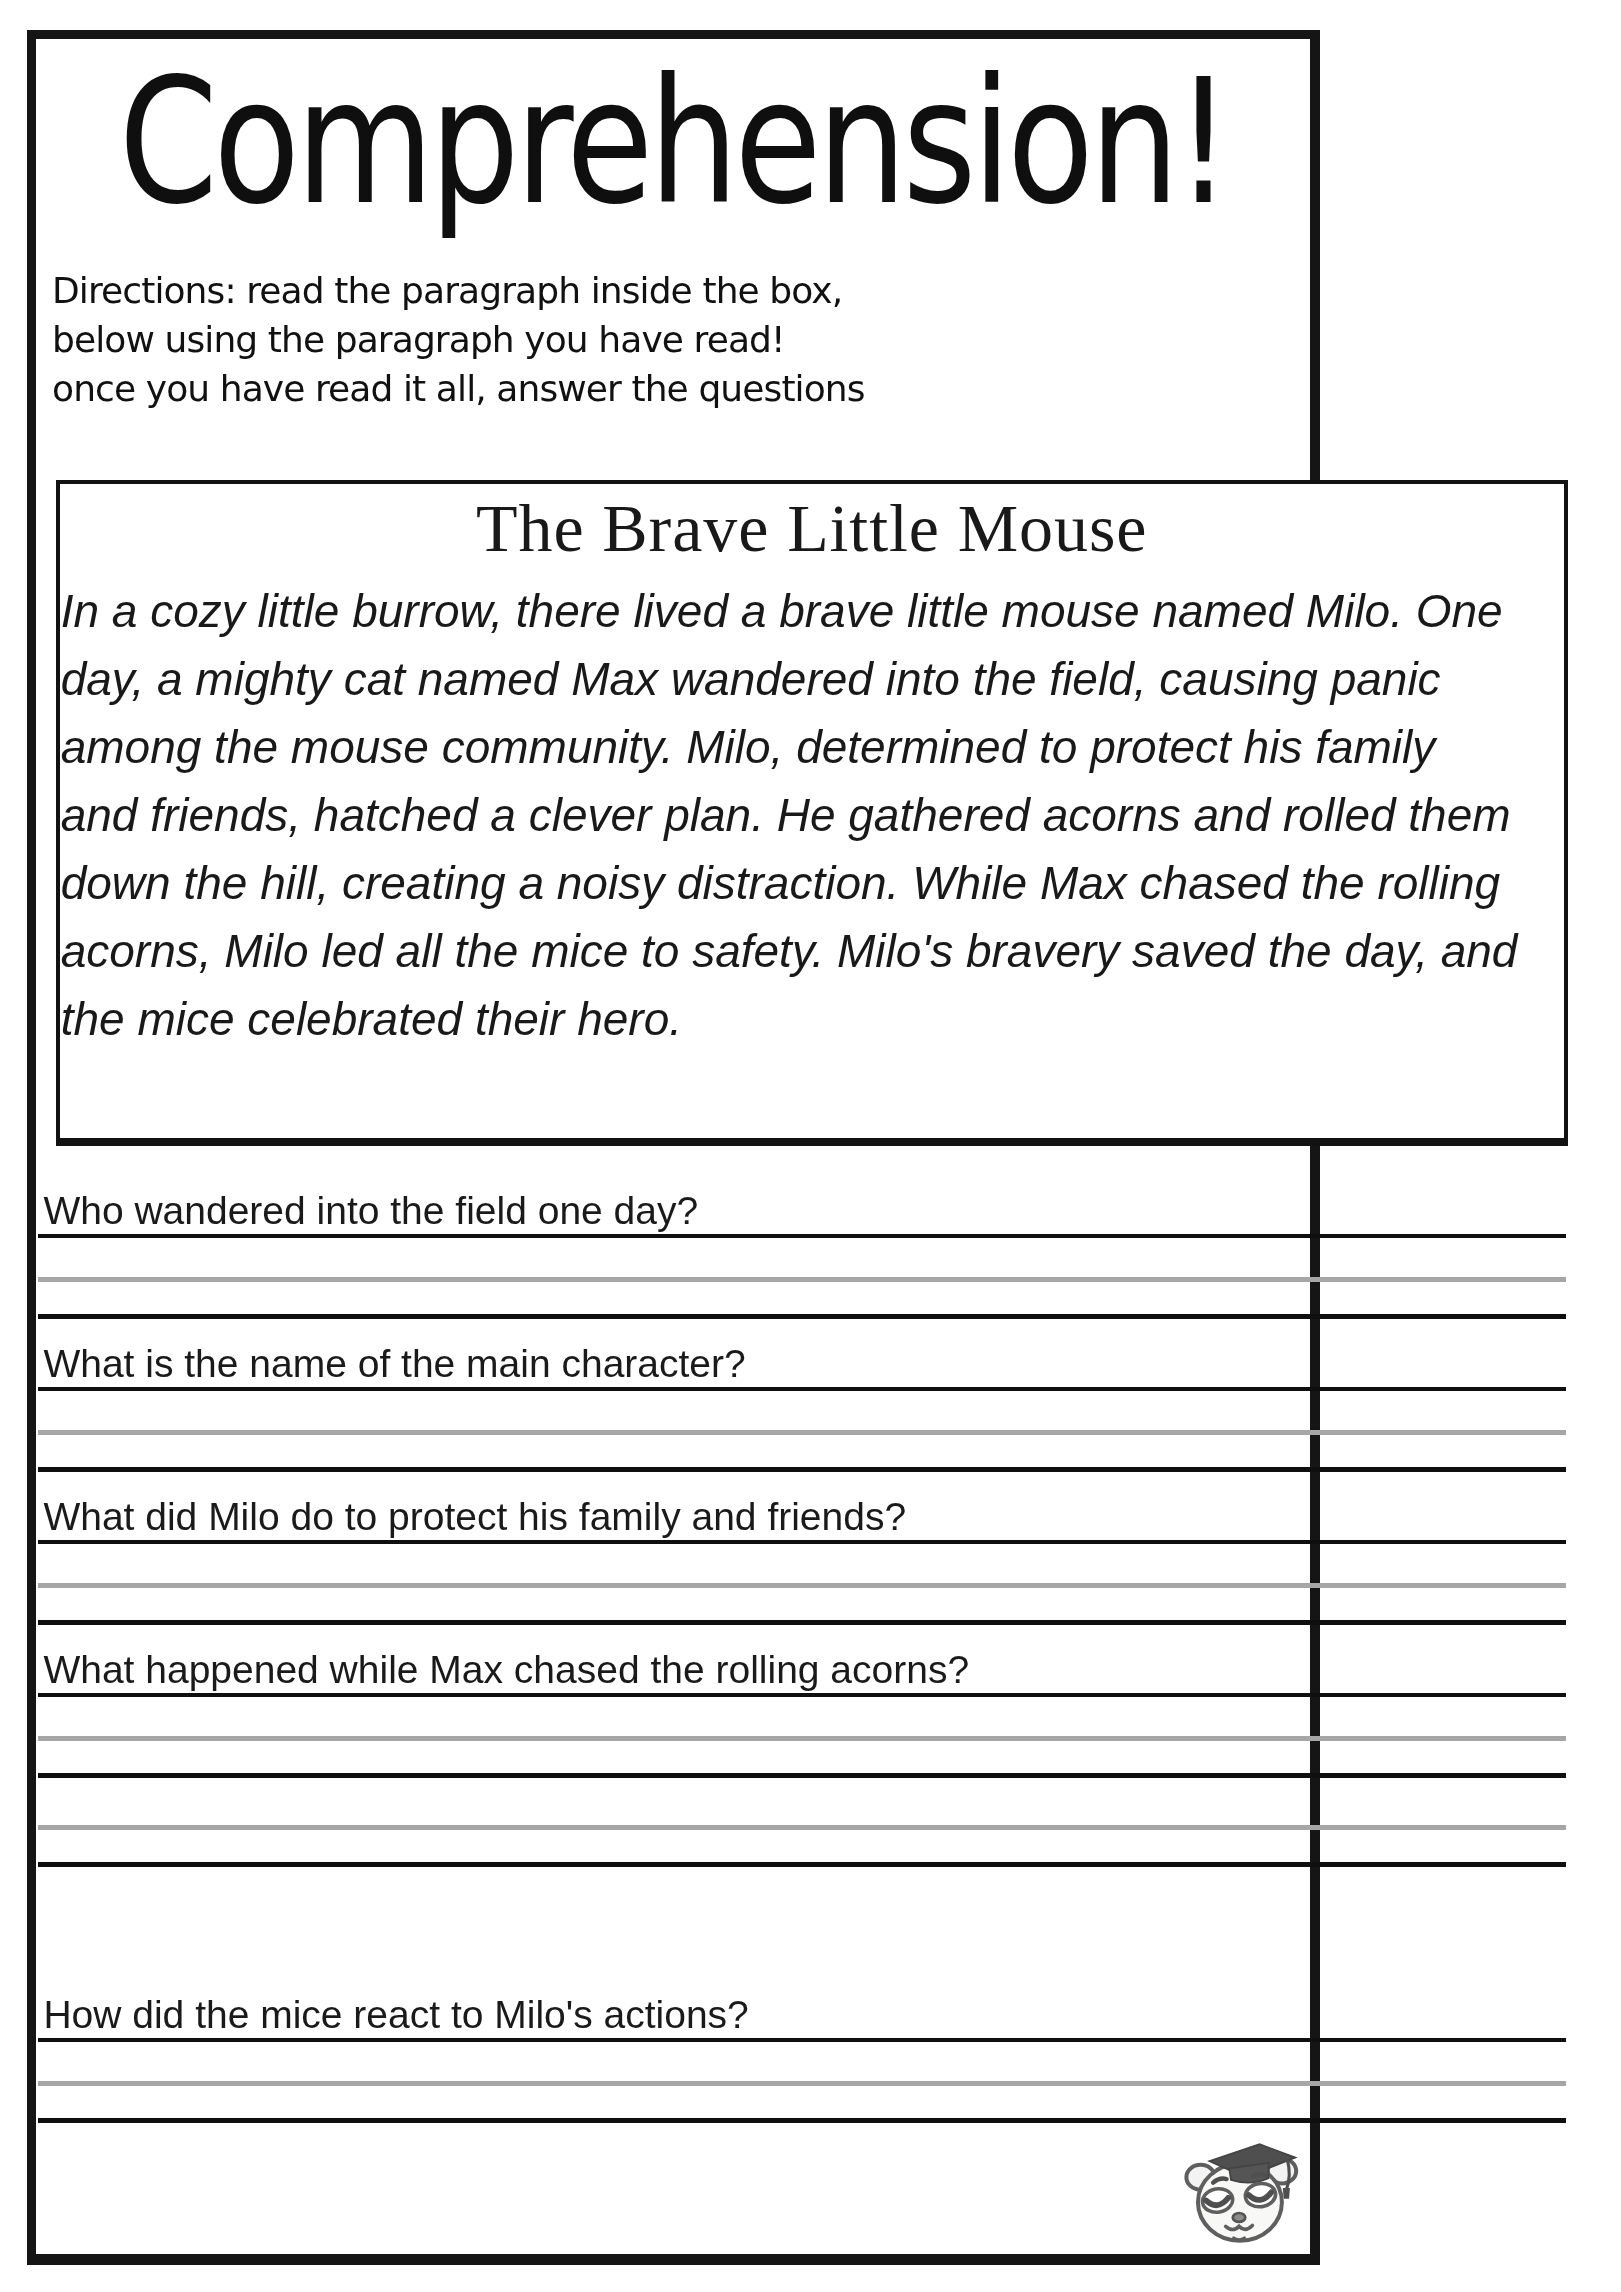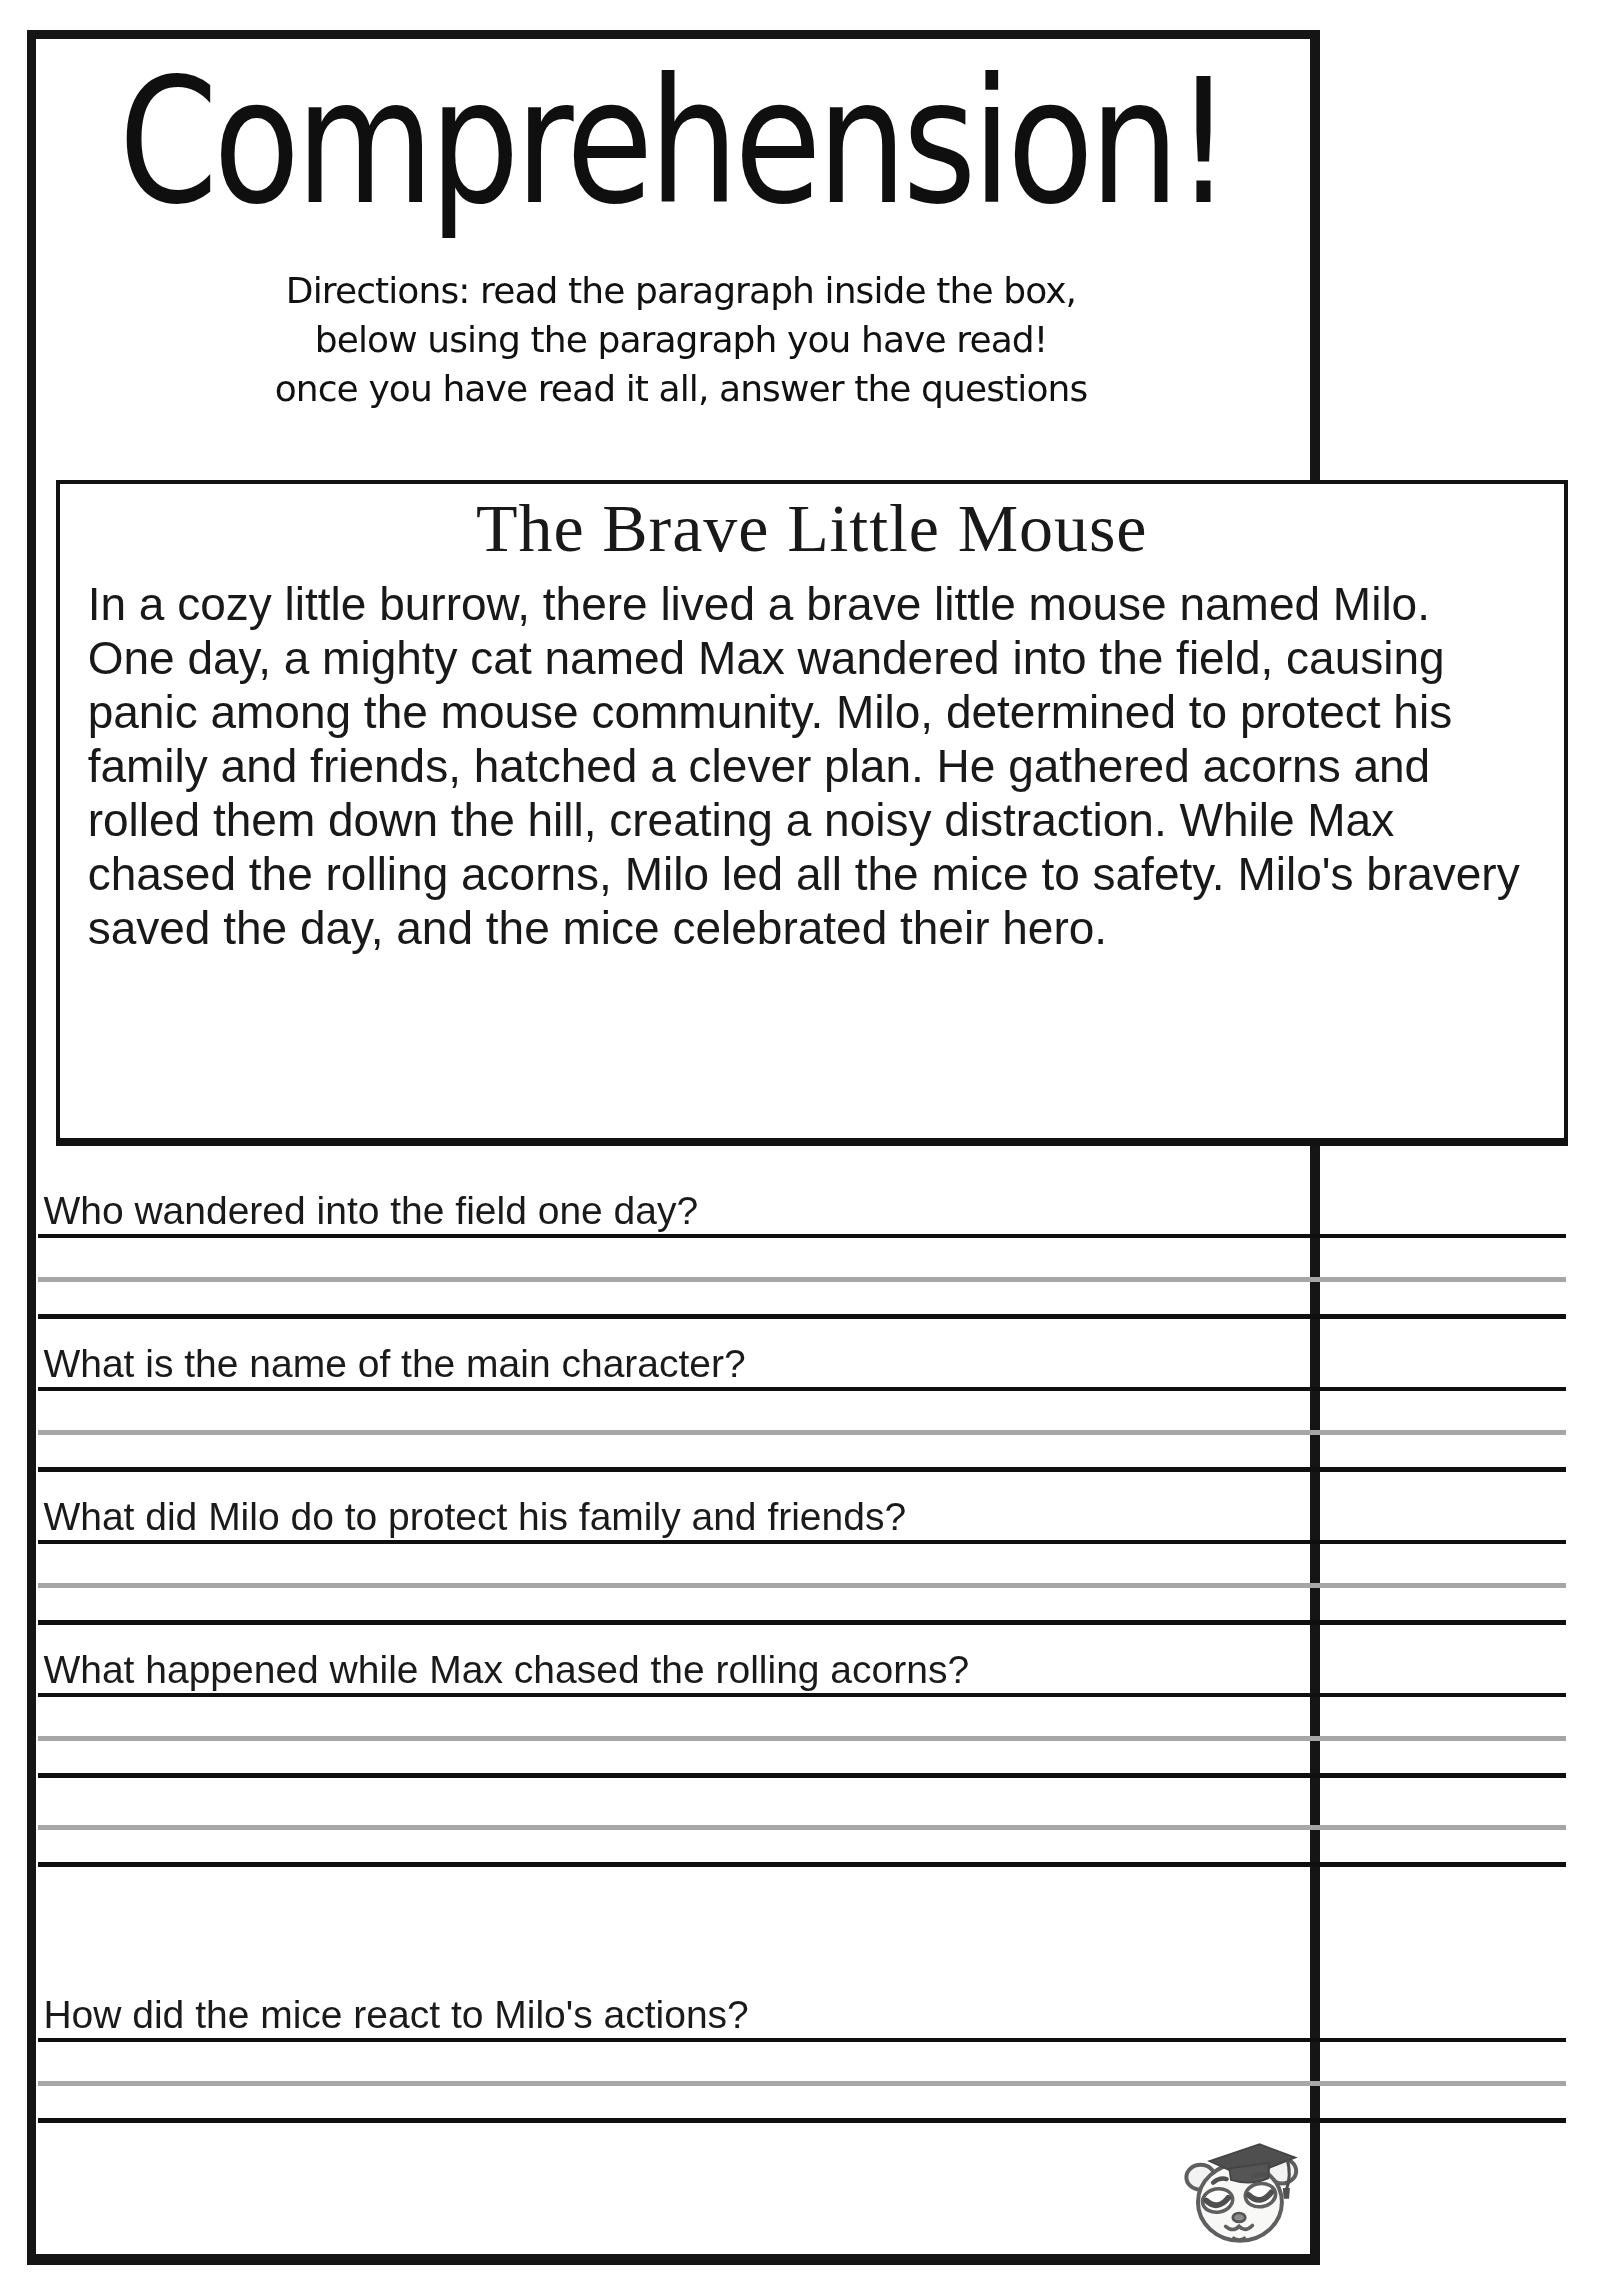--- a/index.html
+++ b/index.html
@@ -12,36 +12,36 @@
   }
 
   .title{
     position:absolute;top:12.5px;left:0;right:0;margin:0;text-align:center;
     font-family:"DejaVu Sans",sans-serif;font-weight:400;font-size:142px;line-height:1.05;
     letter-spacing:-4.5px;color:#0f0f0f;
     transform:scaleY(1.22);transform-origin:50% 0;
   }
 
   .directions{
-    position:absolute;top:227px;left:0;right:0;text-align:center;
+    position:absolute;top:227px;left:0;right:0;text-align:left;
     font-family:"DejaVu Sans",sans-serif;font-size:36px;line-height:49px;
     letter-spacing:-0.9px;color:#111;padding-left:16px;
   }
   .dir-line{display:block;}
 
   .passage-box{
     position:absolute;top:441px;left:19.7px;width:1512px;height:666px;
     box-sizing:border-box;border:4.5px solid #121212;border-bottom-width:8px;background:#fff;
   }
   .passage-title{
     margin:5.4px 0 0;text-align:center;font-weight:400;
     font-size:68px;letter-spacing:0.9px;color:#191919;font-family:Liberation Serif, serif;
   }
   .passage-text{
-    margin:9px 41px 0 28px;font-size:46px;line-height:54px;color:#191919;
+    margin:9px 41px 0 1px;font-size:46px;line-height:68px;color:#191919;font-style:italic;
   }
 
   .questions{position:absolute;top:1135px;left:2px;width:1528px;}
   .q-block{height:153px;}
   .q-text{
     box-sizing:border-box;height:64px;display:flex;align-items:flex-end;
     padding:0 0 0.9px 5.4px;border-bottom:4.5px solid #0f0f0f;
     font-size:39px;color:#1a1a1a;white-space:nowrap;overflow:hidden;
   }
   .answer-line{height:5.4px;}

